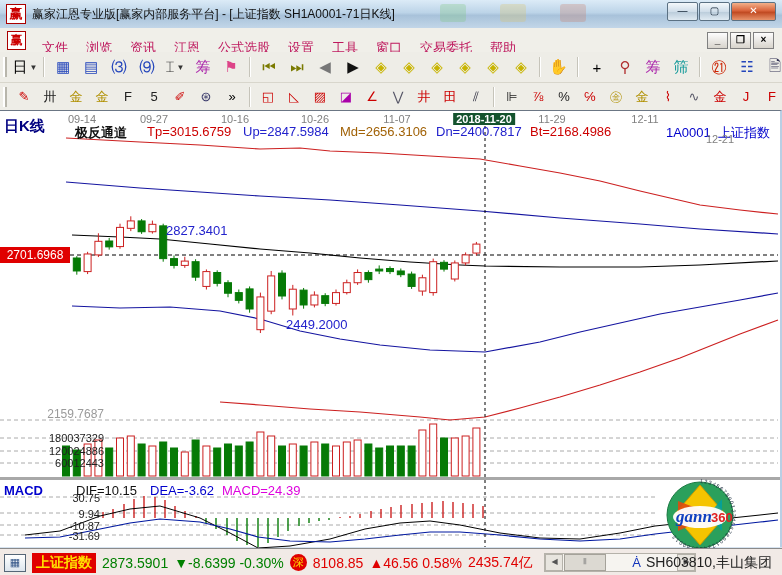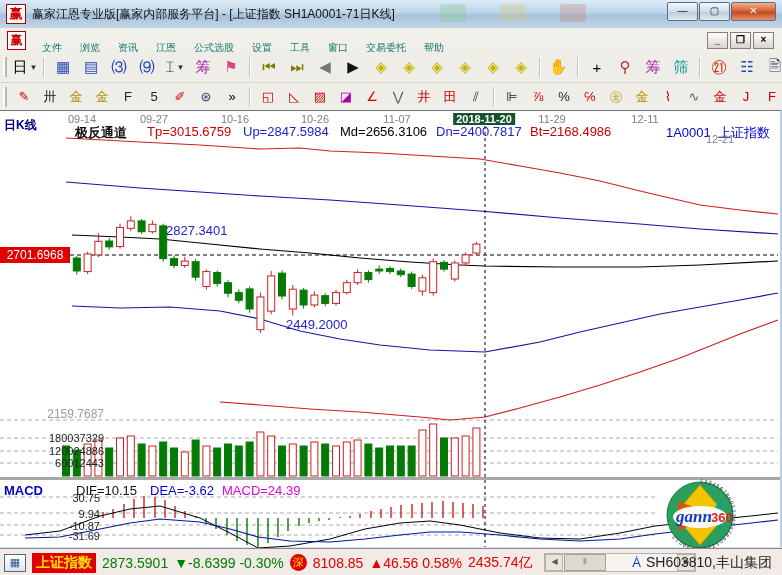--- a/index.html
+++ b/index.html
@@ -16,40 +16,40 @@
   .winbtns{position:absolute;right:6px;top:2px;display:flex;}
   .winbtn{width:29px;height:17px;border:1px solid #5b7183;border-radius:2px;margin-left:1px;
     background:linear-gradient(#f4f8fb,#cfdde9 50%,#b9cbda 51%,#dfeaf2);
     font-size:10px;line-height:15px;text-align:center;color:#123;}
   .winbtn.close{width:43px;background:linear-gradient(#f2b08a,#d9633b 45%,#c14a22 55%,#e8936b);color:#fff;}
   
   .menubar{position:absolute;left:0;top:28px;width:782px;height:24px;background:#f0efe9;
     border-bottom:1px solid #cfcdc2;display:flex;align-items:center;}
   .menubar .appicon{width:17px;height:17px;margin:0 7px;background:#fff;border:1px solid #a00;
     color:#c00;font-weight:bold;font-size:12px;line-height:16px;text-align:center;}
-  .menuitem{font-size:10px;color:#0f766e;padding:3px 9px;cursor:default;margin-top:16px;}
+  .menuitem{font-size:13px;color:#be185d;padding:3px 9px;cursor:default;margin-top:16px;}
   .mdibtns{position:absolute;right:8px;top:4px;display:flex;}
   .mdibtn{width:19px;height:15px;border:1px solid #808080;background:linear-gradient(#fdfdfd,#d8d4cc);
     margin-left:2px;font-size:10px;line-height:13px;text-align:center;color:#000;font-weight:bold;}
   
   .toolbar{position:absolute;left:0;width:782px;background:#eeede7;display:flex;align-items:center;}
   #tb1{top:52px;height:30px;border-bottom:1px solid #d8d6cc;}
   #tb2{top:83px;height:27px;border-bottom:1px solid #9aa0a8;}
   .grip{width:4px;height:20px;margin:0 4px 0 3px;border-left:2px solid #fff;border-right:2px solid #b8b6ac;}
   .tbtn{min-width:24px;height:24px;display:flex;align-items:center;justify-content:center;
     font-size:15px;margin:0 1px;border:1px solid transparent;cursor:default;position:relative;}
   #tb2 .tbtn{min-width:22px;height:21px;font-size:13px;}
   .tbtn .drop{font-size:8px;color:#333;margin-left:2px;}
   .tsep{width:2px;height:20px;border-left:1px solid #c6c4ba;border-right:1px solid #fff;margin:0 4px;}
   
   .chart{position:absolute;left:0;top:110px;width:782px;height:437px;background:#fff;
     border-top:1px solid #6b7684;border-right:2px solid #b9cfe4;box-sizing:border-box;}
   .chart svg{position:absolute;left:0;top:0;}
   .ov{position:absolute;white-space:nowrap;}
-  .pane-label{left:4px;top:6px;font-size:12px;font-weight:bold;color:#000080;}
+  .pane-label{left:4px;top:6px;font-size:15px;font-weight:bold;color:#000080;}
   .datecell{top:2px;font-size:11px;color:#808080;transform:translateX(-50%);}
   .datecell.hl{background:#14532d;color:#fff;padding:0 3px;font-weight:bold;}
   .ind{top:13px;font-size:13px;}
   .symbol{top:13px;right:10px;font-size:13px;color:#0000cc;}
   .pricebox{left:0;top:136px;width:70px;height:16px;background:#e00000;color:#fff;
     font-size:12px;line-height:16px;text-align:center;}
   .bluelab{font-size:13px;color:#2222cc;}
   .graylab{font-size:12px;color:#9a9a9a;width:96px;text-align:right;}
   .vollab{font-size:11px;color:#222;width:100px;text-align:right;}
   .macdlab{font-size:11px;color:#222;width:96px;text-align:right;}
@@ -406,21 +406,21 @@
     <div class="ov datecell" style="left: 154px;">09-27</div>
     <div class="ov datecell" style="left: 235px;">10-16</div>
     <div class="ov datecell" style="left: 315px;">10-26</div>
     <div class="ov datecell" style="left: 397px;">11-07</div>
     <div class="ov datecell hl" style="left: 484px;">2018-11-20</div>
     <div class="ov datecell" style="left: 552px;">11-29</div>
     <div class="ov datecell" style="left: 645px;">12-11</div>
     <div class="ov datecell" style="left: 720px; margin-top: 20px;">12-21</div>
     <div class="ov ind" style="left: 147px; color: rgb(204, 0, 0);">Tp=3015.6759</div>
     <div class="ov ind" style="left: 243px; color: rgb(34, 34, 204);">Up=2847.5984</div>
-    <div class="ov ind" style="left: 340px; color: #000000;">Md=2656.3106</div>
+    <div class="ov ind" style="left: 340px; color: #a16207;">Md=2656.3106</div>
     <div class="ov ind" style="left: 436px; color: rgb(34, 34, 204);">Dn=2400.7817</div>
     <div class="ov ind" style="left: 530px; color: rgb(204, 0, 0);">Bt=2168.4986</div>
   </div>
 
 <div class="status">
   <div class="st-grid">▦</div>
   <div class="st st-name">上证指数</div>
   <div class="st green">2873.5901</div>
   <div class="st green">▼-8.6399 -0.30%</div>
   <div class="st st-badge">深</div>

